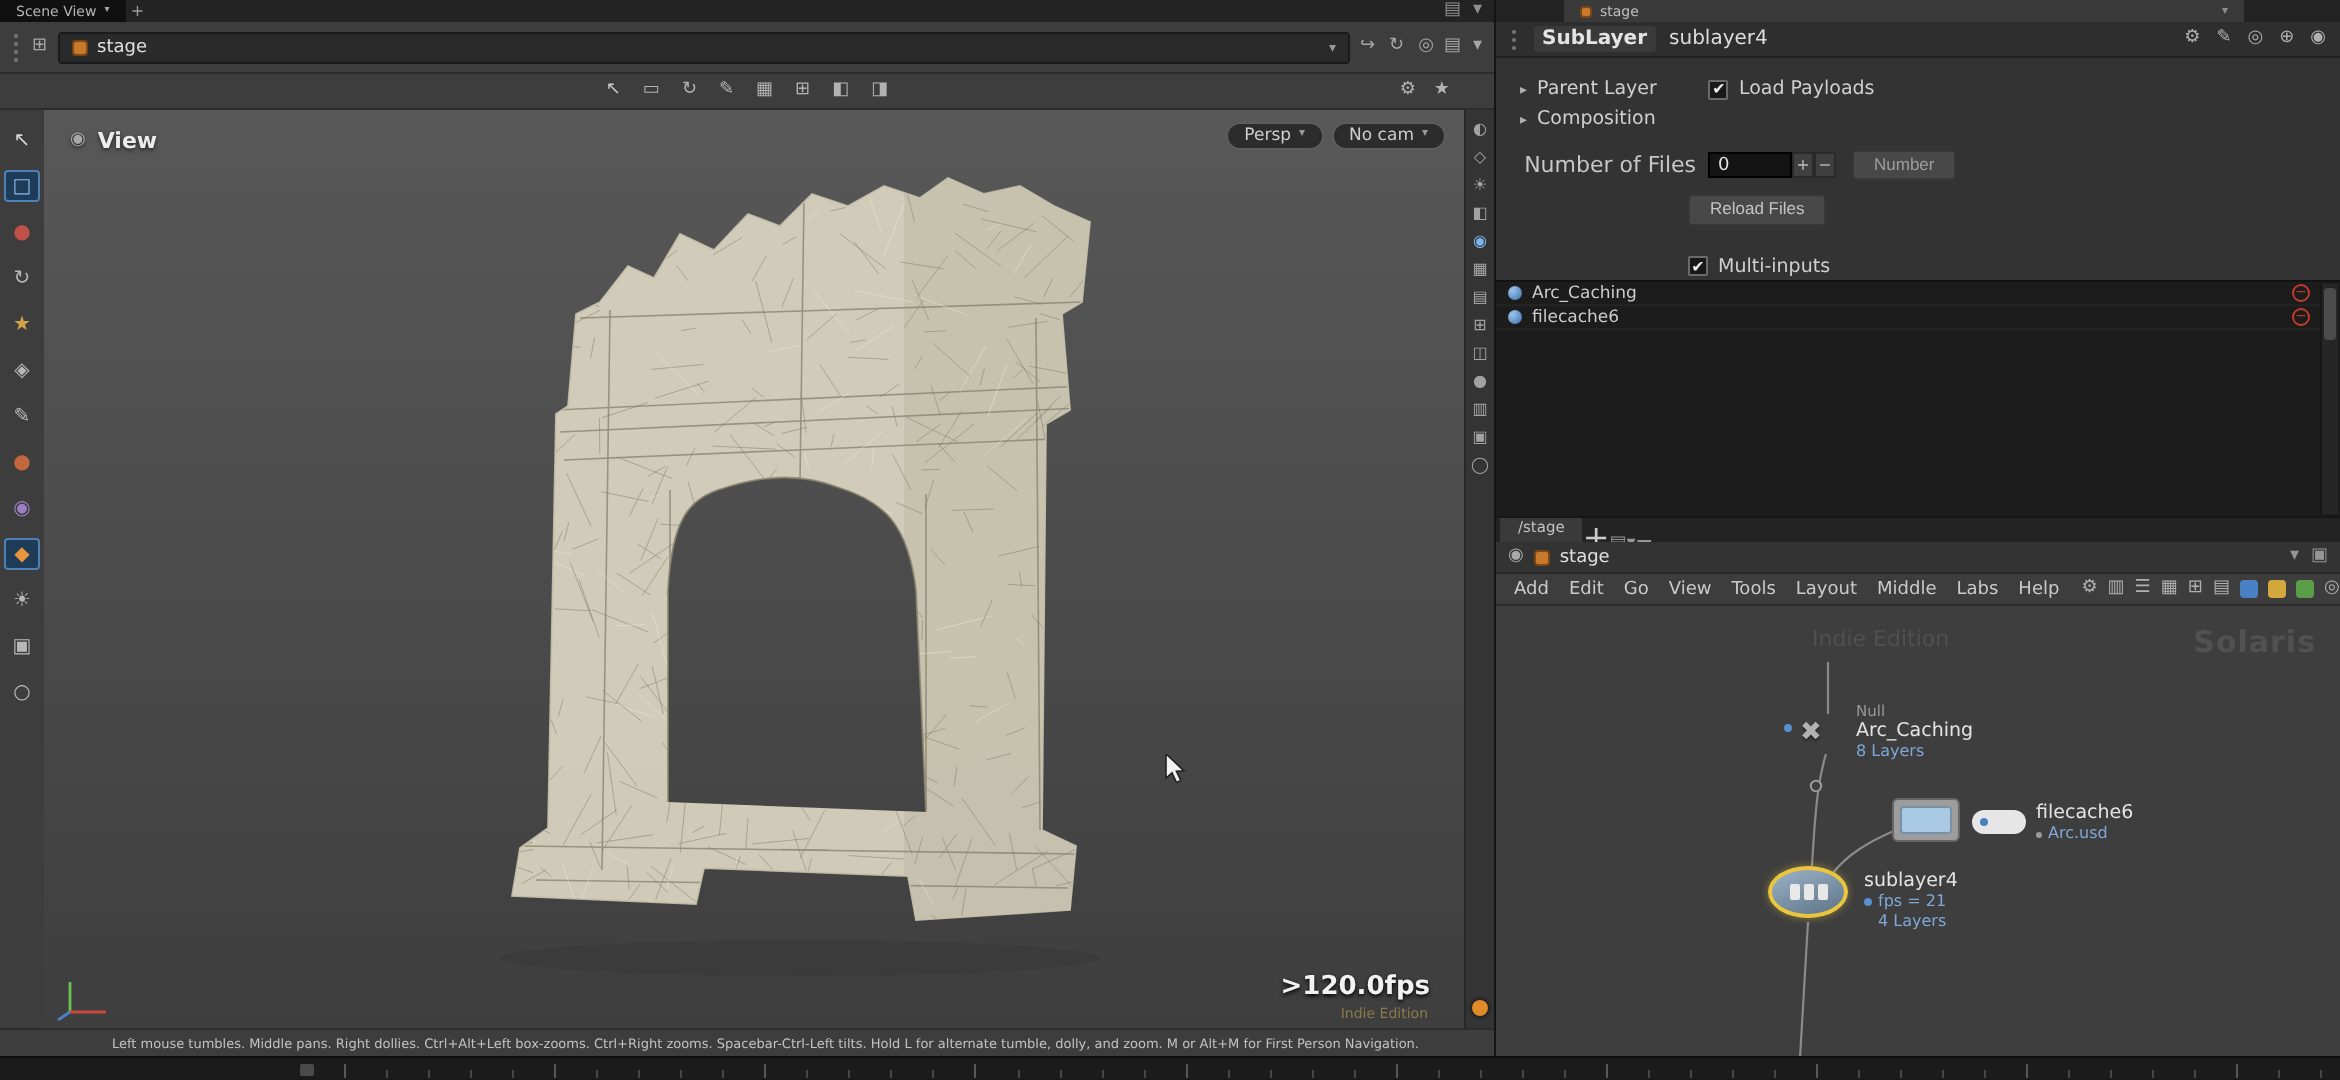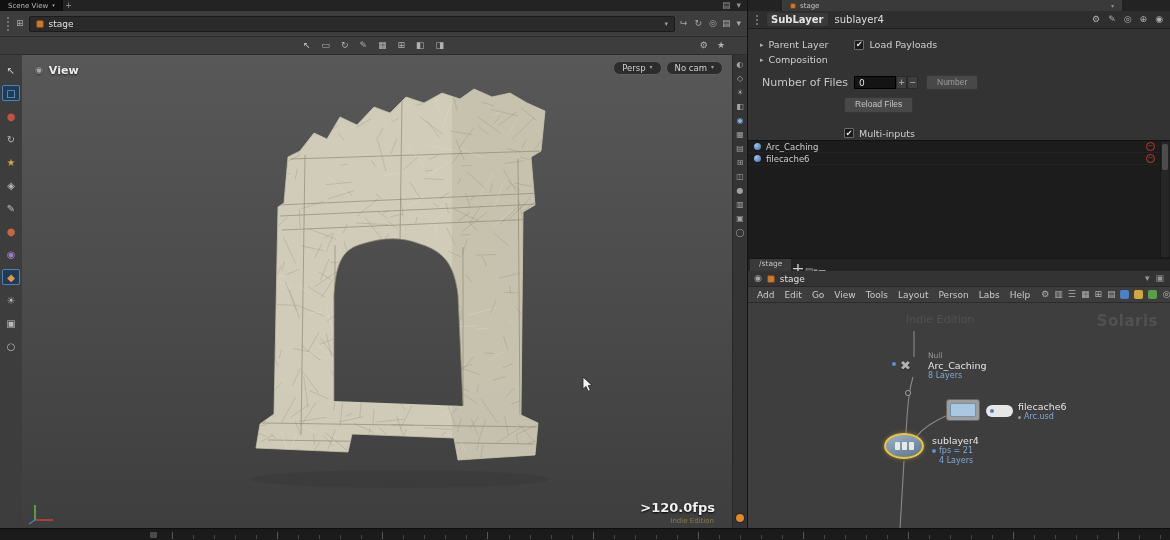--- a/index.html
+++ b/index.html
@@ -626,20 +626,23 @@
           <span class="gicon" style="color: rgb(162, 162, 162);">⊞</span>
           <span class="gicon" style="color: rgb(162, 162, 162);">◫</span>
           <span class="gicon" style="color: rgb(162, 162, 162);">●</span>
           <span class="gicon" style="color: rgb(162, 162, 162);">▥</span>
           <span class="gicon" style="color: rgb(162, 162, 162);">▣</span>
           <span class="gicon" style="color: rgb(162, 162, 162);">◯</span>
           <div class="notif-dot"></div>
         </div>
     </div>
 
+    <div class="helpbar">
+      <span>Left mouse tumbles. Middle pans. Right dollies. Ctrl+Alt+Left box-zooms. Ctrl+Right zooms. Spacebar-Ctrl-Left tilts. Hold L for alternate tumble, dolly, and zoom. M or Alt+M for First Person Navigation.</span>
+    </div>
   </div>
 
   <div class="right-pane">
 
     <div class="tabstrip">
       <div style="width:34px"></div>
       <div class="rp-tab">
         <span class="node-chip" style="width:6px;height:6px"></span>
         <span>stage</span>
         <span class="caret">▾</span>
@@ -740,21 +743,21 @@
       </div>
 
       <div class="net-menubar">
         <div id="net-menu" style="display:flex">
             <span class="menu-item">Add</span>
             <span class="menu-item">Edit</span>
             <span class="menu-item">Go</span>
             <span class="menu-item">View</span>
             <span class="menu-item">Tools</span>
             <span class="menu-item">Layout</span>
-            <span class="menu-item">Person</span>
+            <span class="menu-item">Middle</span>
             <span class="menu-item">Labs</span>
             <span class="menu-item">Help</span>
           </div>
         <div class="net-menu-icons" id="net-menu-icons">
             <span class="gicon" style="color: rgb(176, 176, 176);">⚙</span>
             <span class="gicon" style="color: rgb(176, 176, 176);">▥</span>
             <span class="gicon" style="color: rgb(176, 176, 176);">☰</span>
             <span class="gicon" style="color: rgb(176, 176, 176);">▦</span>
             <span class="gicon" style="color: rgb(176, 176, 176);">⊞</span>
             <span class="gicon" style="color: rgb(176, 176, 176);">▤</span>

